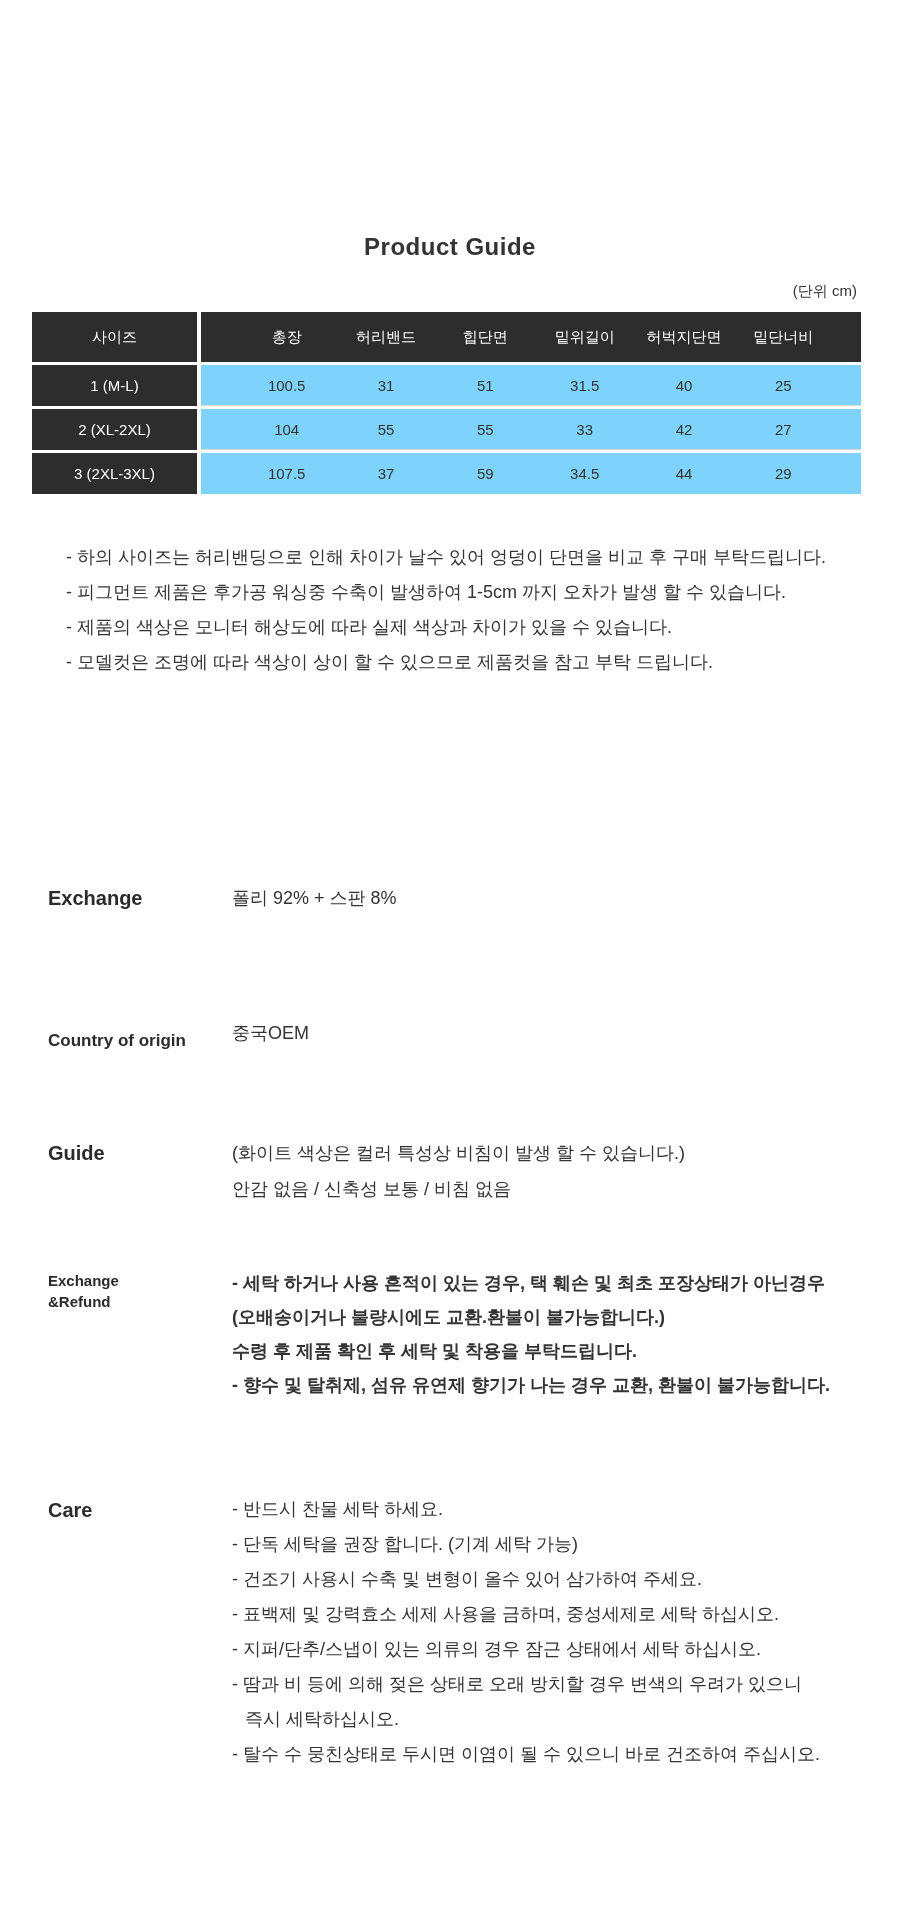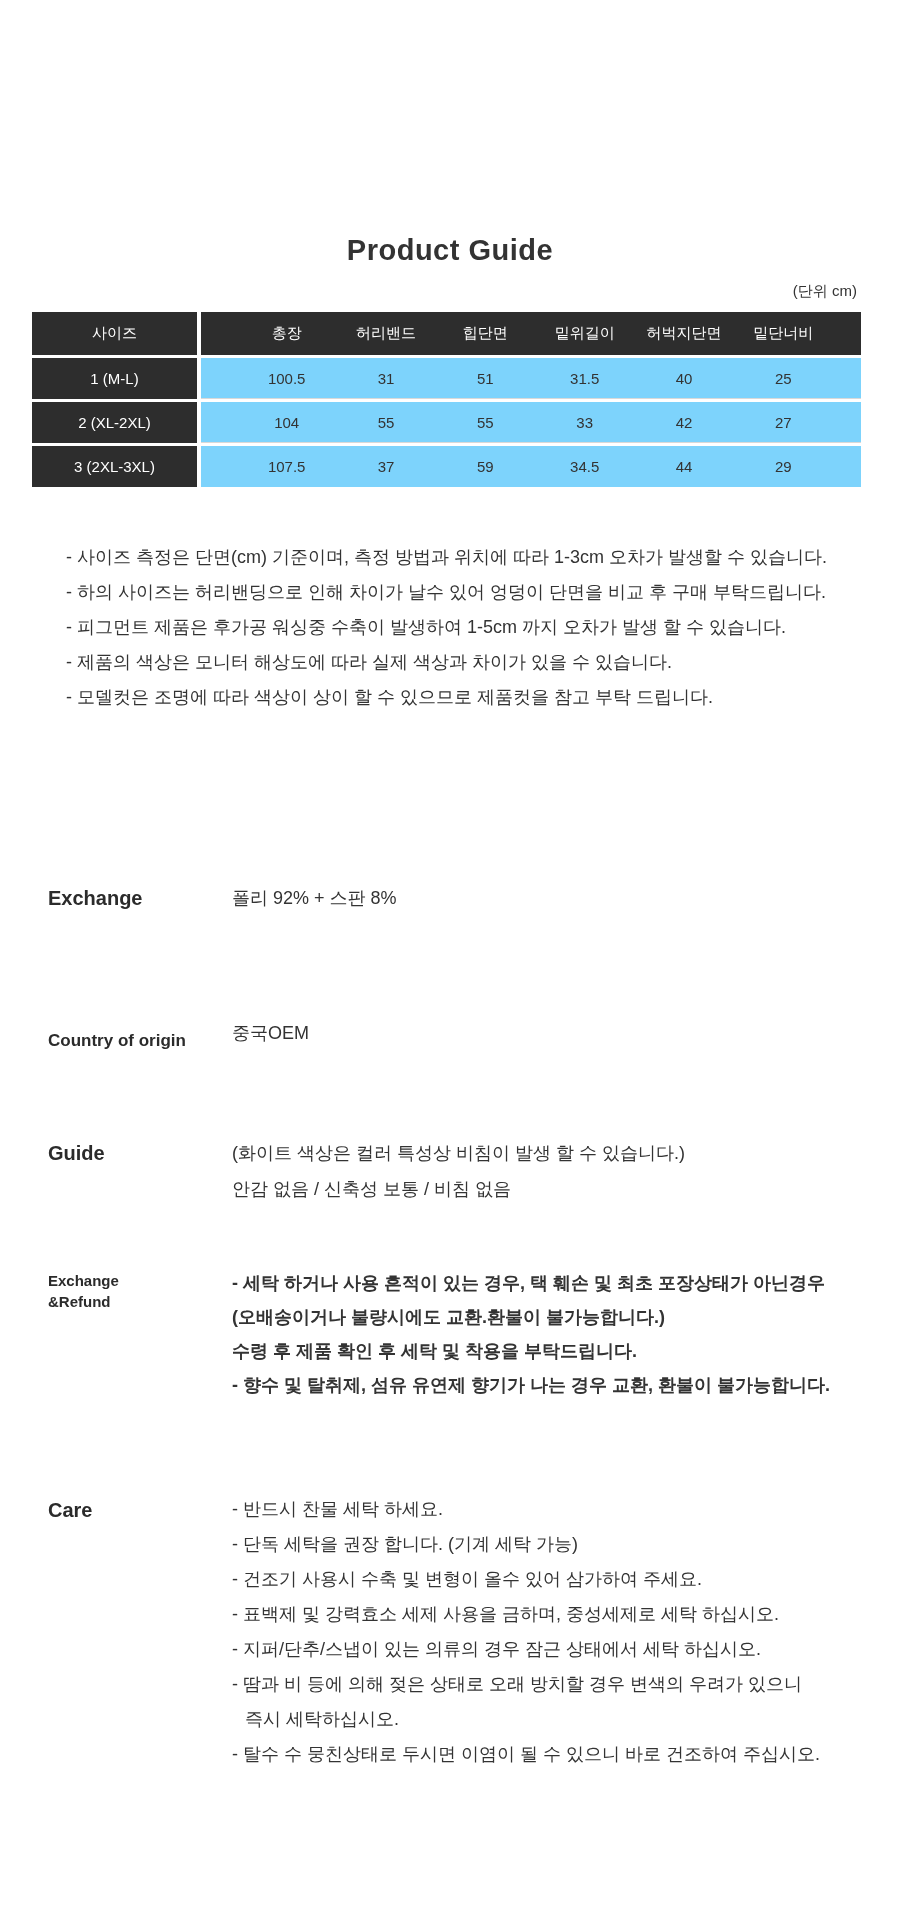--- a/index.html
+++ b/index.html
@@ -10,35 +10,35 @@
     background:var(--background,#ffffff);
     font-family:"Liberation Sans","DejaVu Sans",sans-serif;
     color:var(--text,#333333);
     overflow:hidden;
   }
 
   
   .title {
     position:absolute; top:211px; left:0; width:100%;
     text-align:center;
-    font-size:29px; font-weight:bold; line-height:40px;
+    font-size:24px; font-weight:bold; line-height:40px;
     color:#333333; letter-spacing:0.5px;
   }
 
   
   .unit-label {
     position:absolute; top:281px; right:43px;
     font-size:15px; line-height:20px; color:#333333;
   }
 
   
   .size-table { position:absolute; top:312px; left:32px; width:829px; }
   .trow { display:flex; gap:4px; }
   .trow + .trow { margin-top:3px; }
-  .trow.head { height:43px; }
+  .trow.head { height:50px; }
   .trow.data { height:41px; }
   .size-cell {
     width:165px; flex:0 0 165px;
     background:var(--table-header-bg,#2d2d2d);
     color:var(--table-header-text,#ffffff);
     display:flex; align-items:center; justify-content:center;
     font-size:15px;
   }
   .data-region {
     flex:1; display:flex;
@@ -140,21 +140,20 @@
         <div class="dcell">37</div>
         <div class="dcell">59</div>
         <div class="dcell">34.5</div>
         <div class="dcell">44</div>
         <div class="dcell">29</div>
       </div>
     </div>
   </div>
 
   <div class="notes">
-    <div class="note-line">- 사이즈 측정은 단면(cm) 기준이며, 측정 방법과 위치에 따라 1-3cm 오차가 발생할 수 있습니다.</div>
     <div class="note-line">- 하의 사이즈는 허리밴딩으로 인해 차이가 날수 있어 엉덩이 단면을 비교 후 구매 부탁드립니다.</div>
     <div class="note-line">- 피그먼트 제품은 후가공 워싱중 수축이 발생하여 1-5cm 까지 오차가 발생 할 수 있습니다.</div>
     <div class="note-line">- 제품의 색상은 모니터 해상도에 따라 실제 색상과 차이가 있을 수 있습니다.</div>
     <div class="note-line">- 모델컷은 조명에 따라 색상이 상이 할 수 있으므로 제품컷을 참고 부탁 드립니다.</div>
   </div>
 
   <div class="section sec-material lh36">
     <div class="label label-lg">Exchange</div>
     <div class="value">
       <div class="vline">폴리 92% + 스판 8%</div>

